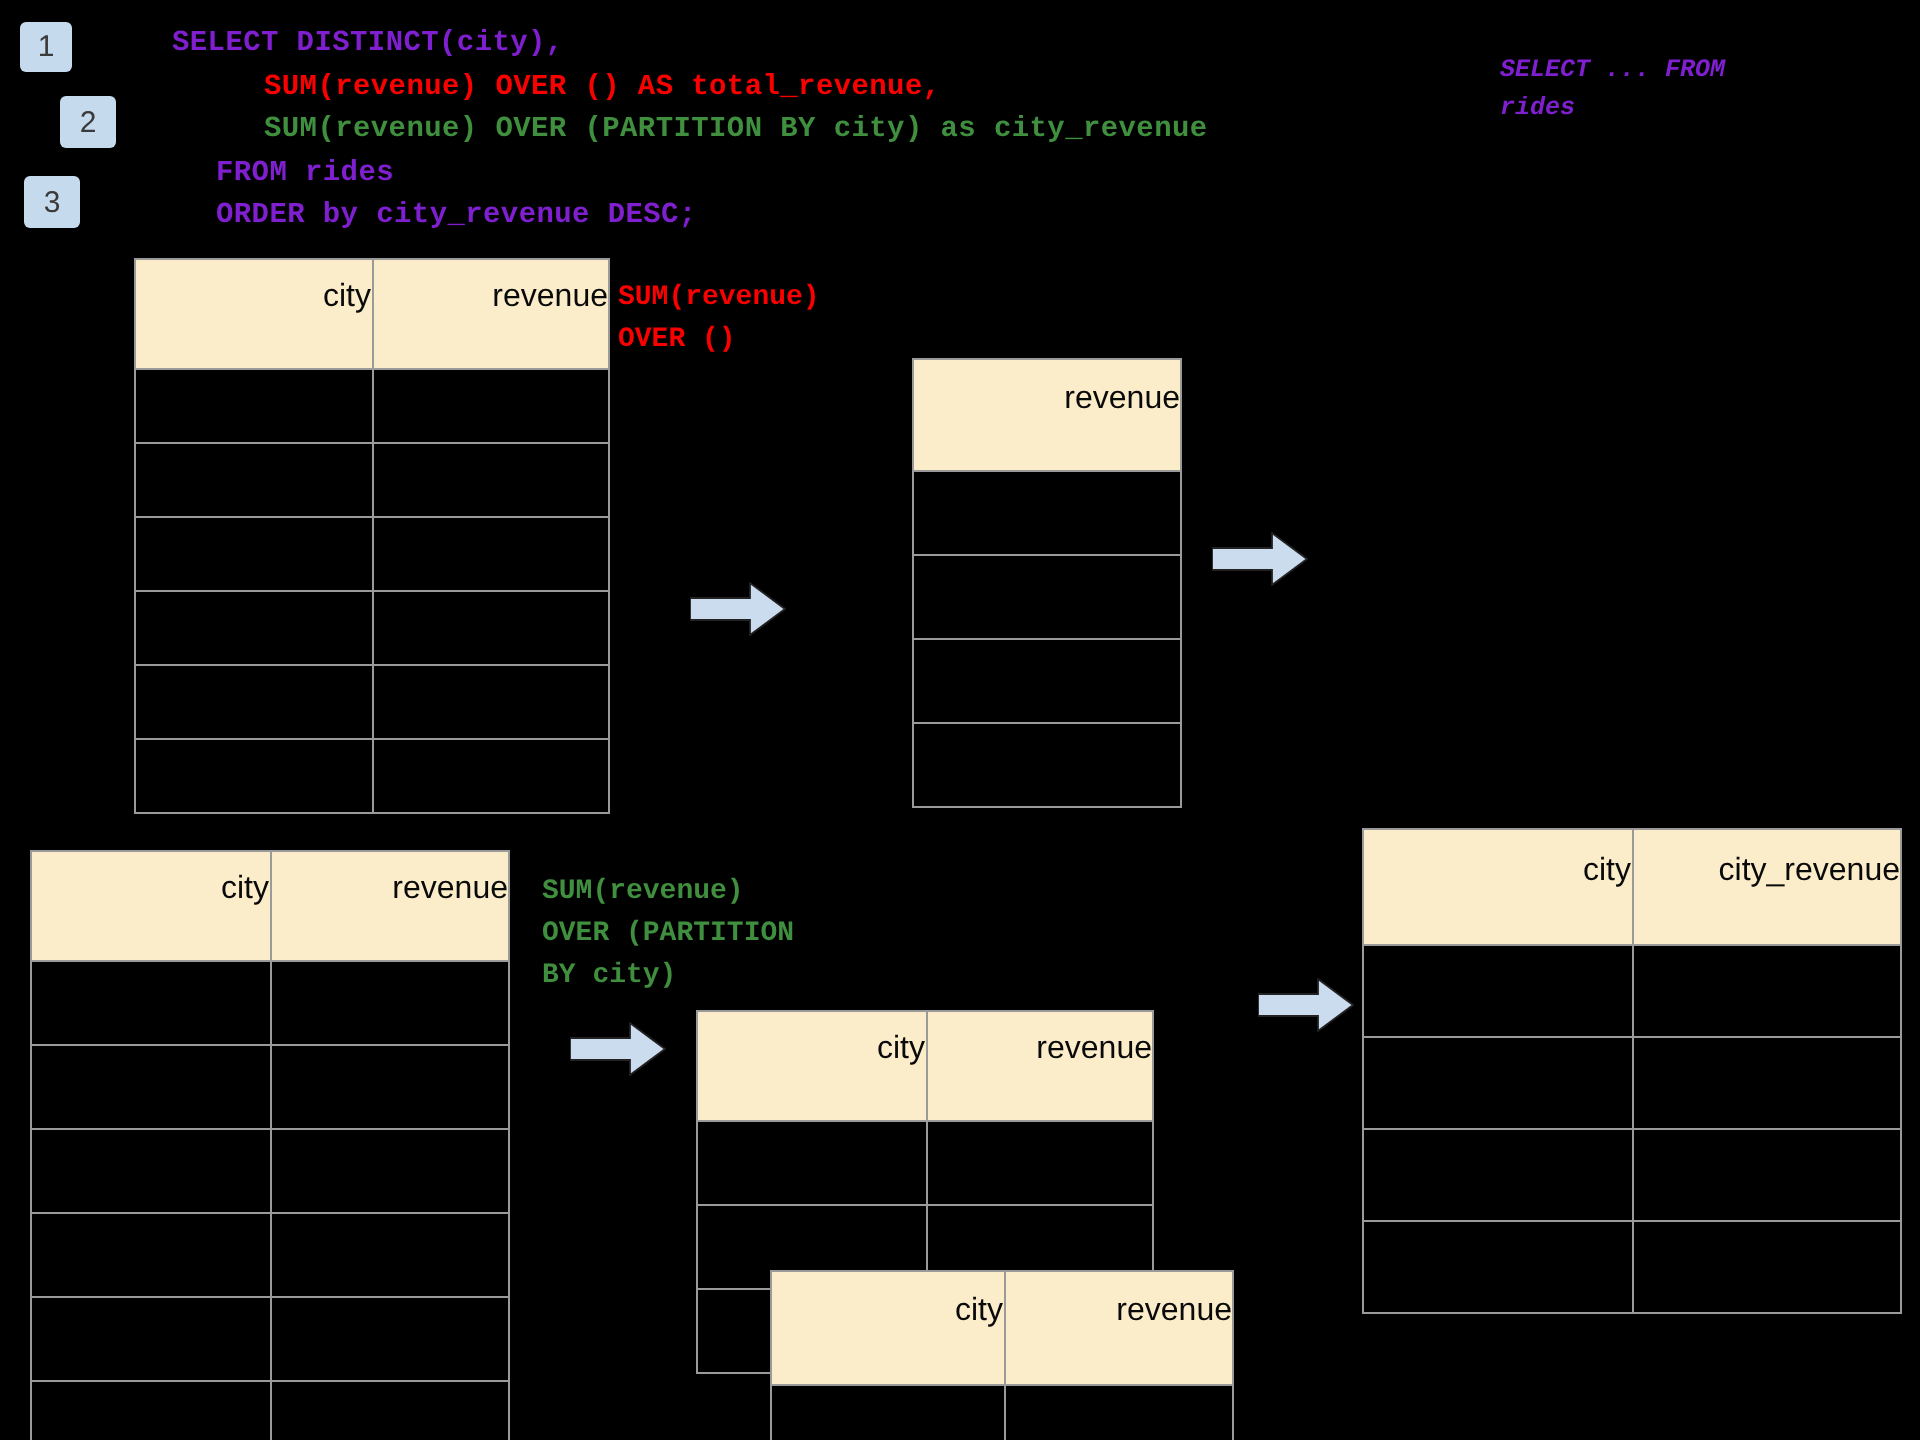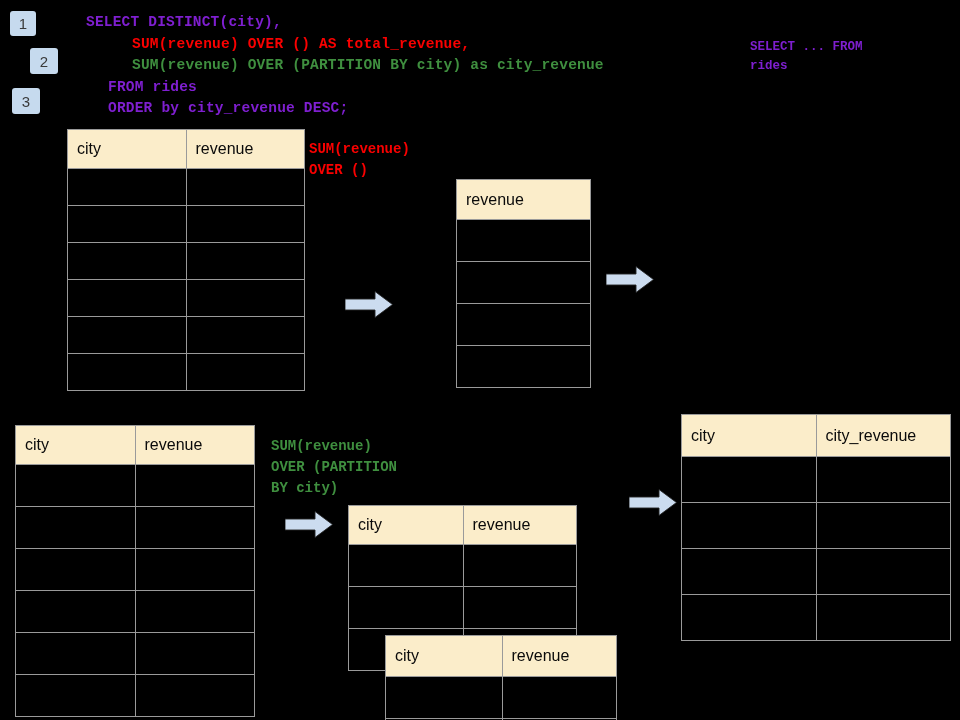--- a/index.html
+++ b/index.html
@@ -70,22 +70,22 @@
     padding: 0;
     background: #000000;
   }
   .tbl th {
     border: 1px solid #9a9a9a;
     background: #fbedca;
     color: #0a0a0a;
     font-family: "Liberation Sans", sans-serif;
     font-size: 16px;
     font-weight: normal;
-    text-align: left;
-    padding: 0 0 0 9px;
+    text-align: right;
+    padding: 0 0 16px 9px;
     white-space: nowrap;
   }
 
   
   .arrow {
     position: absolute;
   }
 </style>
 </head>
 <body>
@@ -94,21 +94,21 @@
 
   <div id="badges-layer">
       <div class="badge" style="left: 10px; top: 11px; width: 26px; height: 25px;">1</div>
       <div class="badge" style="left: 30px; top: 48px; width: 28px; height: 26px;">2</div>
       <div class="badge" style="left: 12px; top: 88px; width: 28px; height: 26px;">3</div>
     </div>
 
   <div class="sql-block" id="sql-block" style="left:86px; top:12px;"><div class="sql-line" style="color: rgb(127, 31, 208); padding-left: 0px;">SELECT DISTINCT(city),</div><div class="sql-line" style="color: rgb(250, 0, 0); padding-left: 46px;">SUM(revenue) OVER () AS total_revenue,</div><div class="sql-line" style="color: rgb(63, 143, 63); padding-left: 46px;">SUM(revenue) OVER (PARTITION BY city) as city_revenue</div><div class="sql-line" style="color: rgb(127, 31, 208); padding-left: 22px;">FROM rides</div><div class="sql-line" style="color: rgb(127, 31, 208); padding-left: 22px;">ORDER by city_revenue DESC;</div></div>
 
   <div id="annotations-layer">
-      <div class="annot small" style="left: 750px; top: 38px; color: rgb(127, 31, 208);">SELECT ... FROM
+      <div class="annot small" style="left: 750px; top: 26px; color: rgb(127, 31, 208); font-style: italic;">SELECT ... FROM
 rides</div>
       <div class="annot" style="left: 309px; top: 139px; color: rgb(250, 0, 0);">SUM(revenue)
 OVER ()</div>
       <div class="annot" style="left: 271px; top: 436px; color: rgb(63, 143, 63);">SUM(revenue)
 OVER (PARTITION
 BY city)</div>
     </div>
 
   <div id="tables-layer">
       <table class="tbl" style="left: 67px; top: 129px; width: 238px;">

